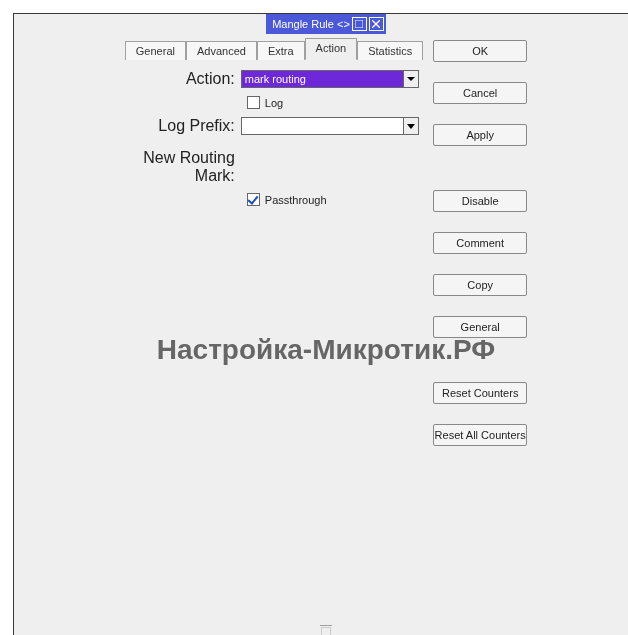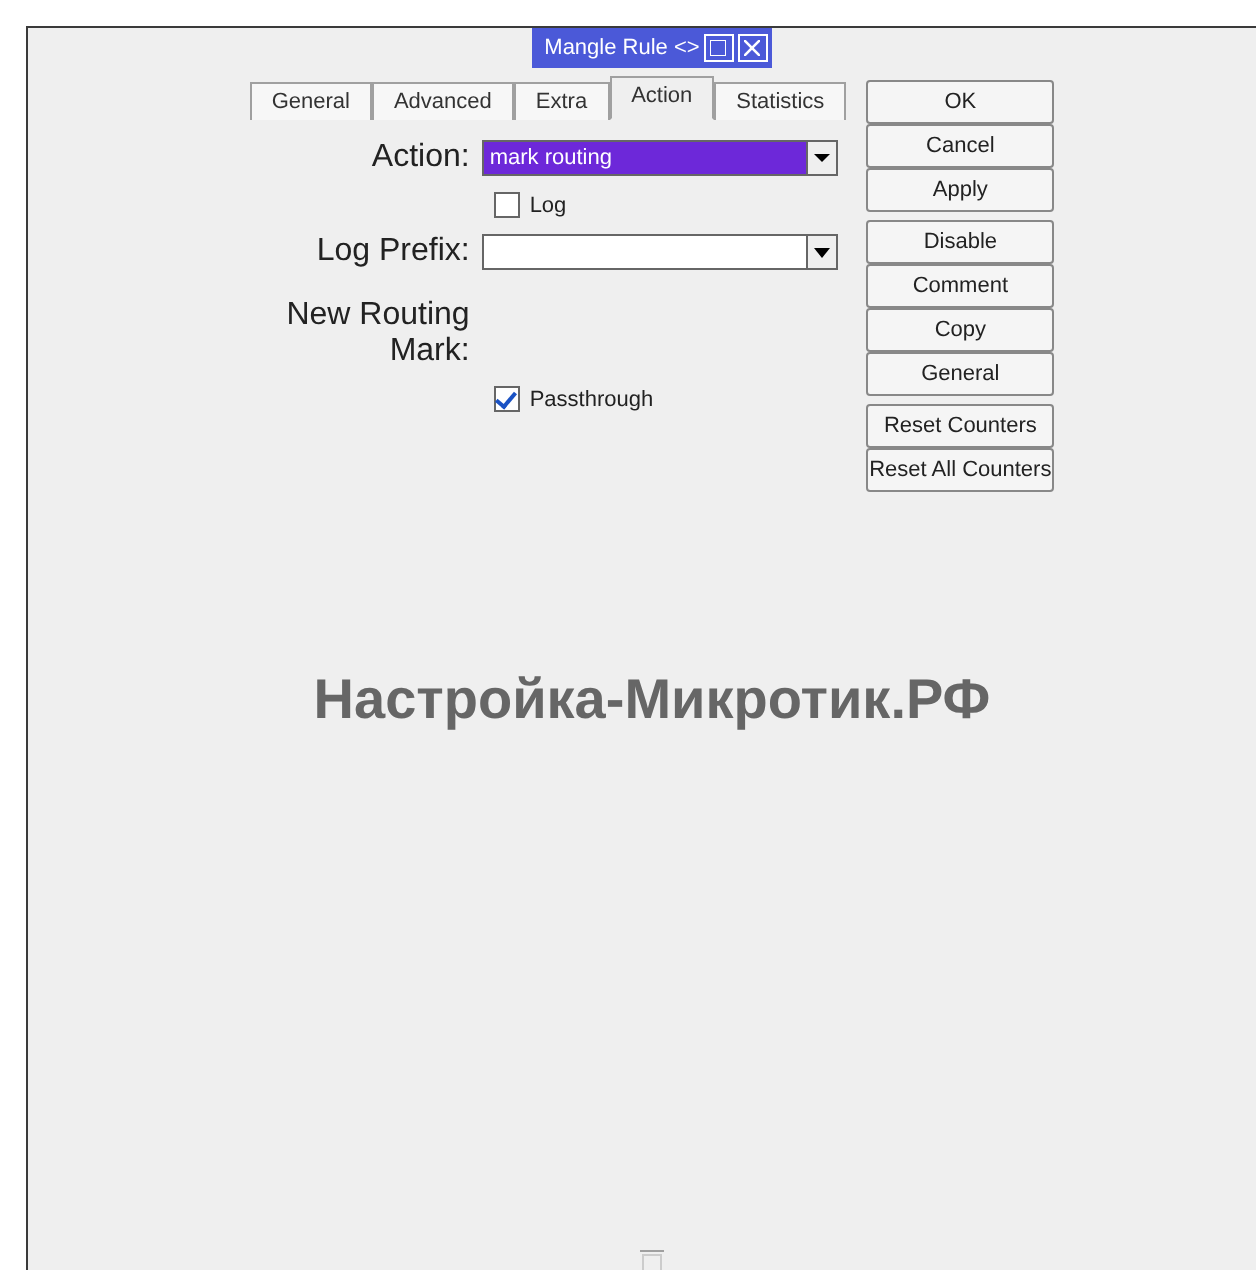--- a/index.html
+++ b/index.html
@@ -190,21 +190,21 @@
     transform: rotate(-50deg);
     position: relative;
     top: -1px;
   }
   .chk-label { font-size: 11px; color: #222; cursor: pointer; }
   .right {
     width: 104px;
     padding: 6px 6px 6px 4px;
     display: flex;
     flex-direction: column;
-    gap: 0;
+    gap: 20px;
   }
   .btn {
     height: 22px;
     border: 1px solid #888;
     background: #f5f5f5;
     font-size: 11px;
     color: #222;
     cursor: pointer;
     display: flex;
     align-items: center;

